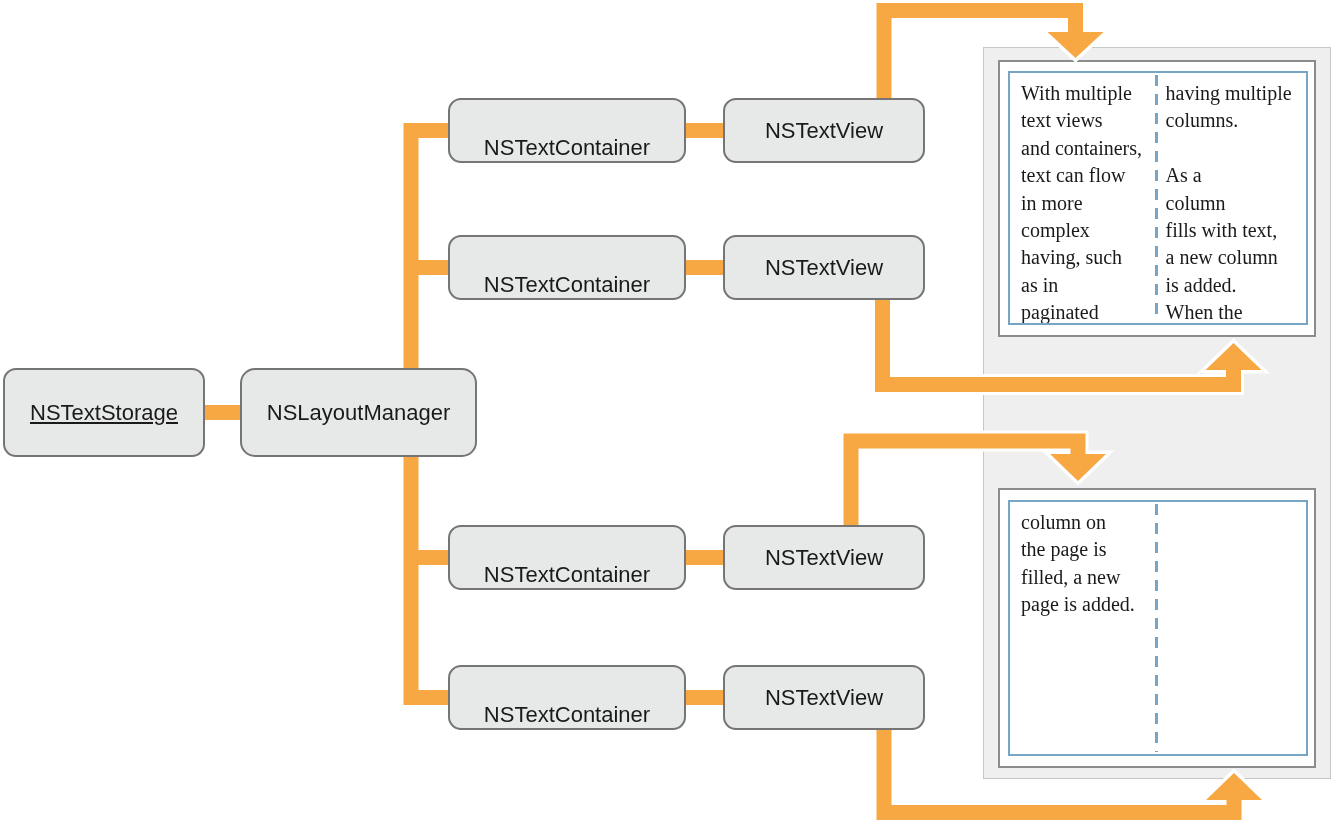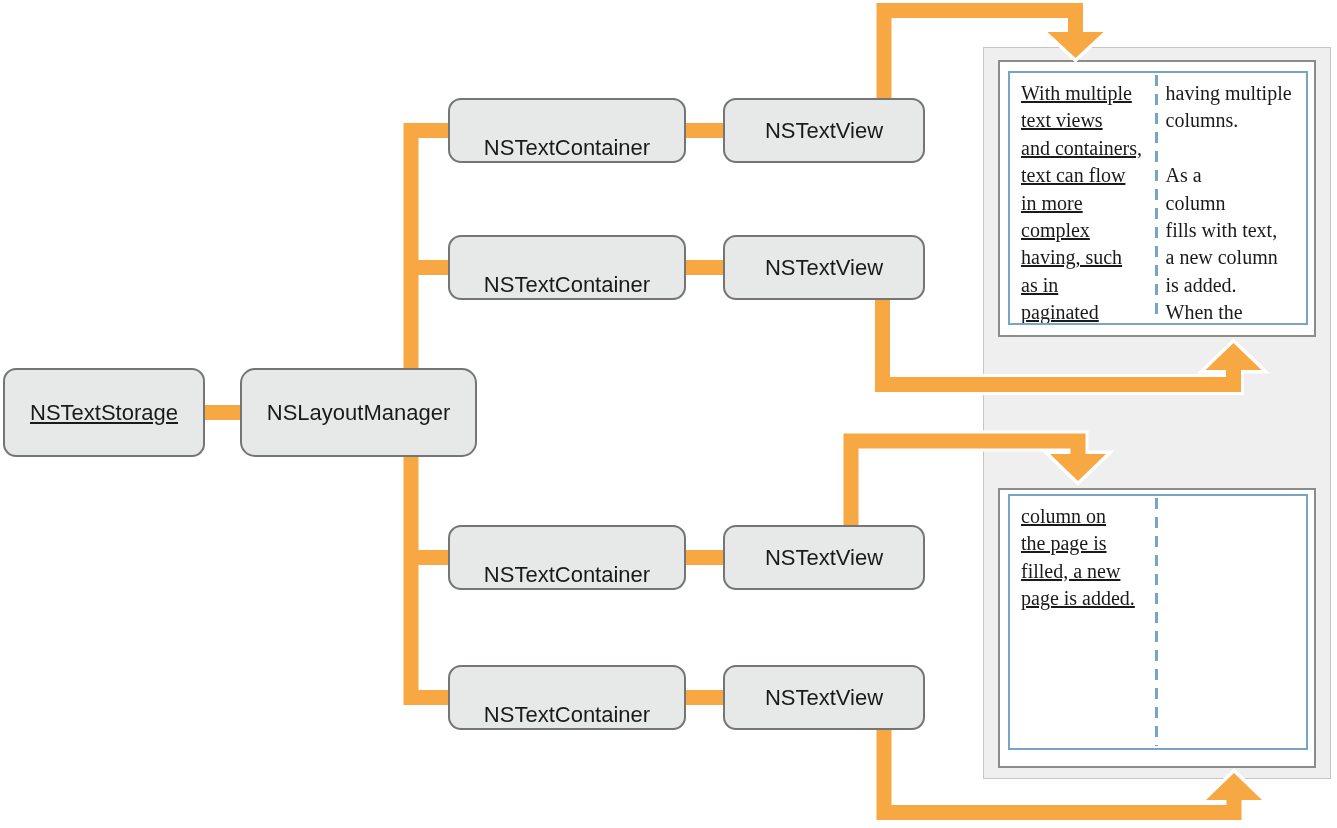--- a/index.html
+++ b/index.html
@@ -41,23 +41,23 @@
     border:2px solid var(--page-border);box-sizing:border-box;
   }
   .page1{top:60px;height:277px;}
   .page2{top:488px;height:280px;}
   .bluebox{
     position:absolute;border:2px solid var(--blue);box-sizing:border-box;
     display:flex;flex-direction:row;align-items:stretch;
     font-family:"Liberation Serif",serif;font-size:20px;color:var(--ink);
   }
   .page1 .bluebox{left:8px;top:9px;width:300px;height:254px;}
-  .page2 .bluebox{left:8px;top:4px;width:300px;height:256px;}
+  .page2 .bluebox{left:8px;top:10px;width:300px;height:256px;}
   .col{padding-top:7px;overflow:hidden;}
-  .col-left{width:134px;padding-left:11px;text-decoration:underline;}
+  .col-left{width:134px;padding-left:11px;}
   .col-right{flex:1;padding-left:8px;}
   .divider{
     width:2.5px;margin-top:2px;margin-bottom:2px;
     background:repeating-linear-gradient(to bottom,var(--blue) 0 11px,transparent 11px 19px);
   }
   .ln{height:27.4px;line-height:27.4px;white-space:nowrap;}
 </style>
 </head>
 <body>
 

